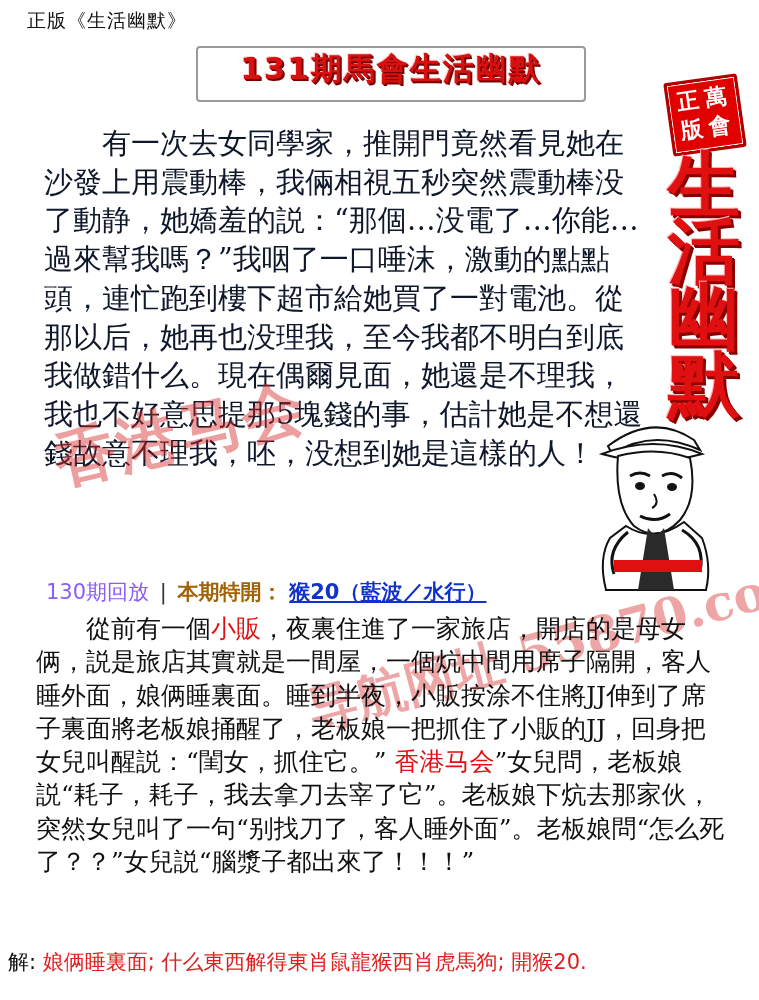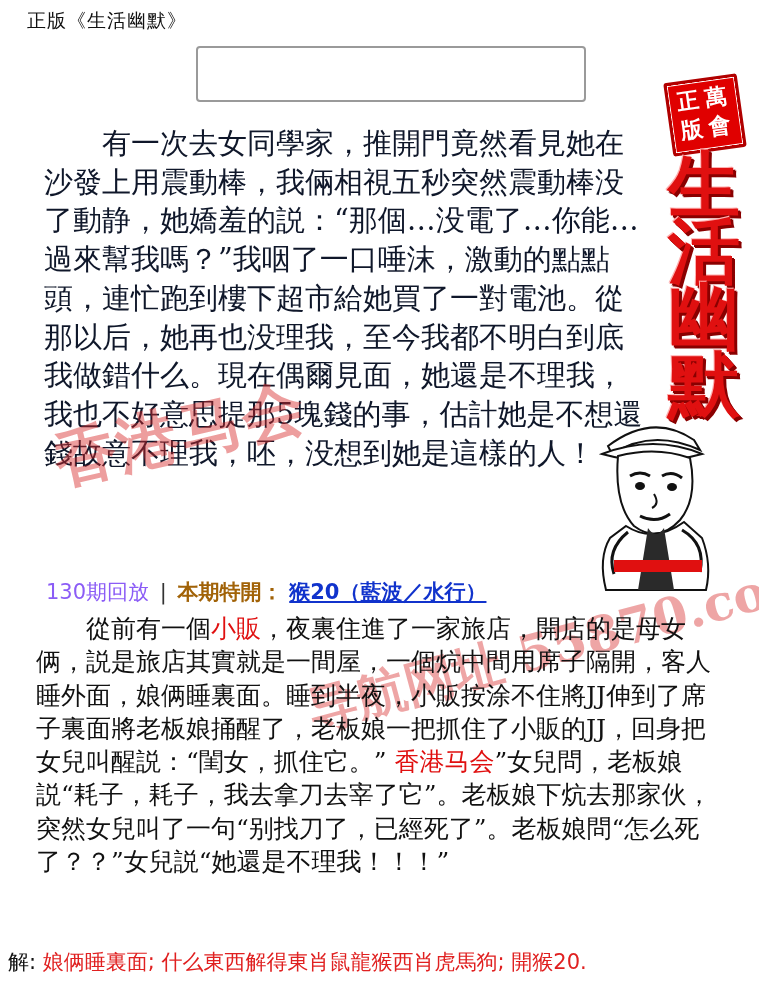--- a/index.html
+++ b/index.html
@@ -195,20 +195,21 @@
     pointer-events: none;
   }
 </style>
 </head>
 <body>
 
 <div class="top-header">正版《生活幽默》</div>
 
 <div class="banner-wrap">
   <div class="banner-box"></div>
+  <div class="banner-title">131期馬會生活幽默</div>
 </div>
 
 <div class="stamp">
   <span class="s-char s1">正</span>
   <span class="s-char s2">萬</span>
   <span class="s-char s3">版</span>
   <span class="s-char s4">會</span>
 </div>
 
 <div class="vtitle">
@@ -250,19 +251,19 @@
 </div>
 
 <div class="special-line">
   <span class="playback">130期回放</span>
   <span class="sep">|</span>
   <span class="label">本期特開：</span>
   <span class="value">猴20（藍波／水行）</span>
 </div>
 
 <div class="story-second">
-  <span>從前有一個</span><span class="hl">小販</span><span>，夜裏住進了一家旅店，開店的是母女俩，説是旅店其實就是一間屋，一個炕中間用席子隔開，客人睡外面，娘俩睡裏面。睡到半夜，小販按涂不住將JJ伸到了席子裏面將老板娘捅醒了，老板娘一把抓住了小販的JJ，回身把女兒叫醒説：“閨女，抓住它。” </span><span class="hl">香港马会</span><span>”女兒問，老板娘説“耗子，耗子，我去拿刀去宰了它”。老板娘下炕去那家伙，突然女兒叫了一句“别找刀了，已經死了”。老板娘問“怎么死了？？”女兒説“她還是不理我！！！”</span>
+  <span>從前有一個</span><span class="hl">小販</span><span>，夜裏住進了一家旅店，開店的是母女俩，説是旅店其實就是一間屋，一個炕中間用席子隔開，客人睡外面，娘俩睡裏面。睡到半夜，小販按涂不住將JJ伸到了席子裏面將老板娘捅醒了，老板娘一把抓住了小販的JJ，回身把女兒叫醒説：“閨女，抓住它。” </span><span class="hl">香港马会</span><span>”女兒問，老板娘説“耗子，耗子，我去拿刀去宰了它”。老板娘下炕去那家伙，突然女兒叫了一句“别找刀了，客人睡外面”。老板娘問“怎么死了？？”女兒説“腦漿子都出來了！！！”</span>
 </div>
 
 <div class="answer-line">
   <span>解:</span>
   <span class="ans-body">娘俩睡裏面; 什么東西解得東肖鼠龍猴西肖虎馬狗; 開猴20.</span>
 </div>
 
 </body></html>

